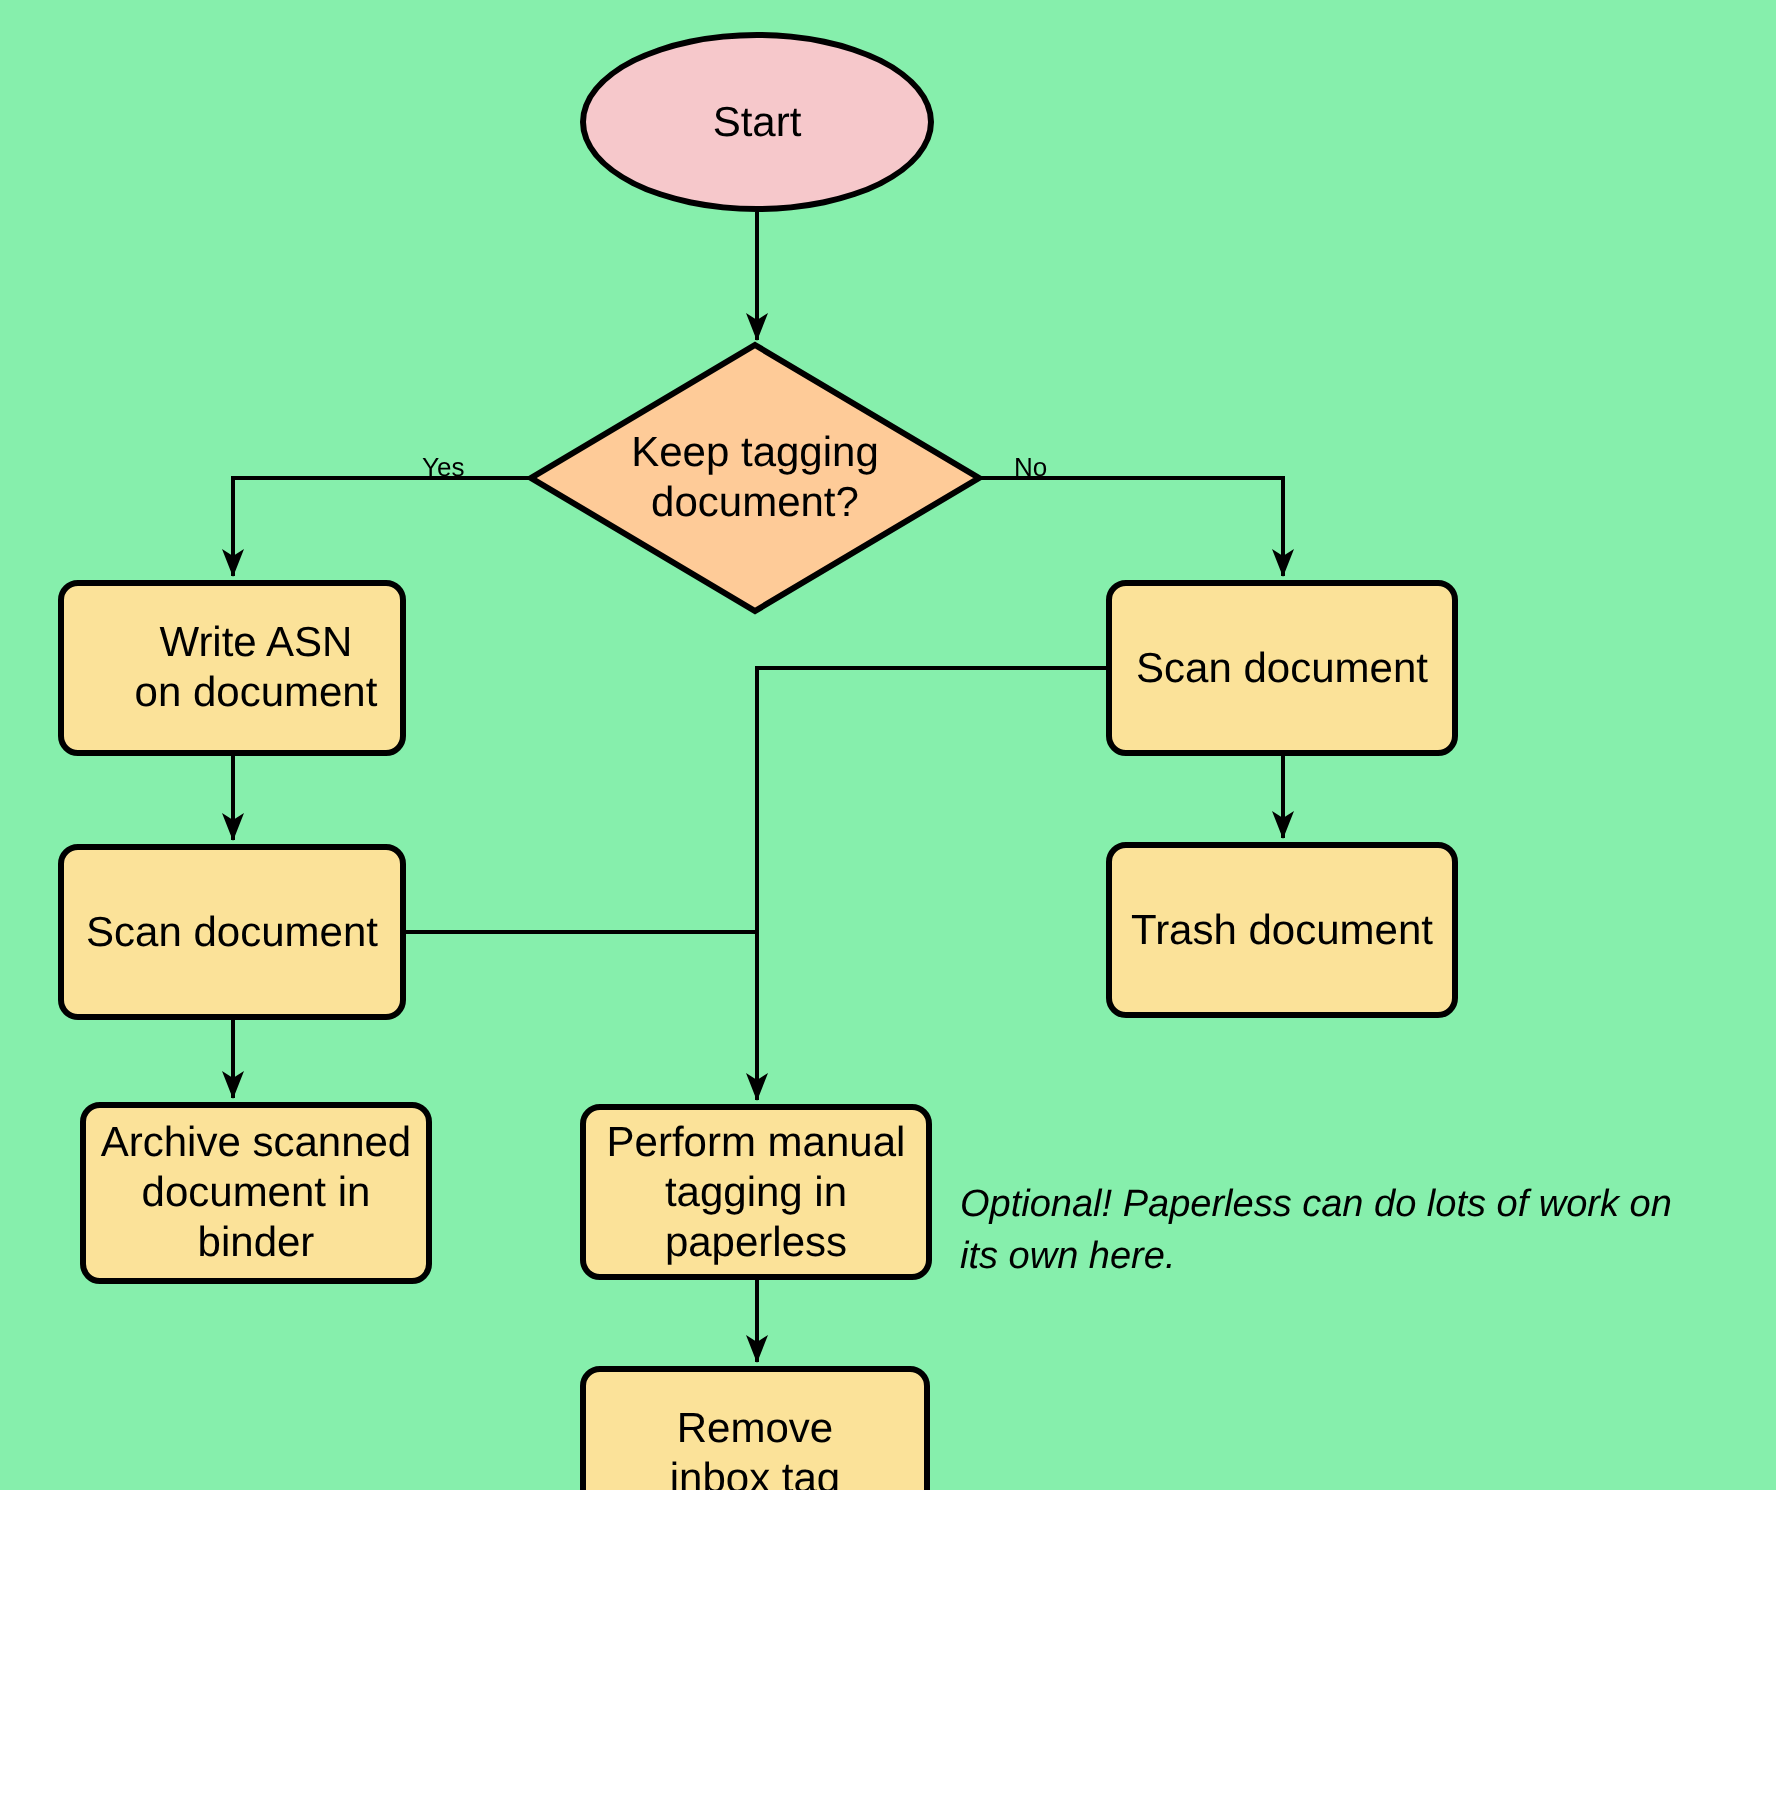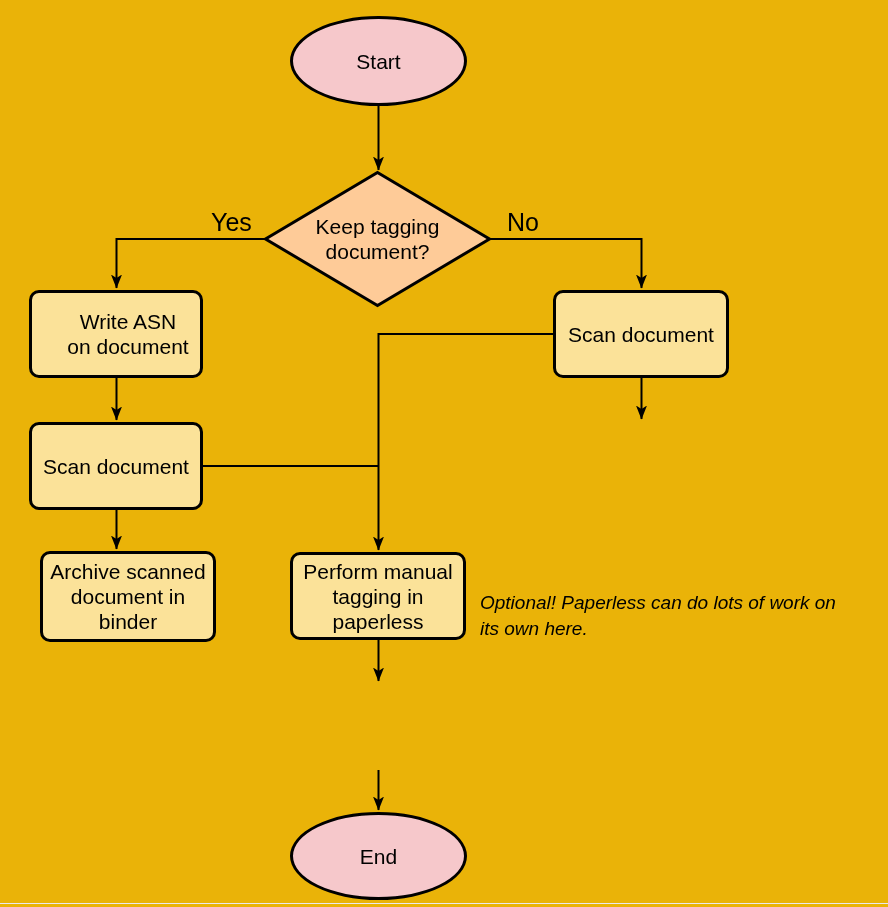--- a/index.html
+++ b/index.html
@@ -6,22 +6,22 @@
     --terminal_fill: #f6c8cb;
     --process_fill: #fbe299;
     --decision_fill: #fecb98;
     --line: #000000;
   }
   * { box-sizing: border-box; }
   html, body { margin: 0; padding: 0; background: #ffffff; }
   .canvas {
     position: relative;
     width: 888px;
-    height: 907px;
-    background: #eab308;
+    height: 745px;
+    background: #86efac;
     overflow: hidden;
     font-family: "Liberation Sans", sans-serif;
     color: #000000;
   }
   .edge-layer {
     position: absolute;
     left: 0; top: 0;
     width: 888px; height: 907px;
     pointer-events: none;
   }
@@ -59,22 +59,23 @@
     display: flex;
     align-items: center;
     justify-content: center;
     text-align: center;
     font-size: 21px;
     line-height: 25px;
     white-space: pre-line;
   }
   .branch-label {
     position: absolute;
-    font-size: 25px;
+    font-size: 13px;
     line-height: 20px;
+    margin-top: 12px;
   }
   .note {
     position: absolute;
     font-size: 19px;
     line-height: 26px;
     font-style: italic;
     white-space: pre-line;
   }
   .bottom-divider {
     position: absolute;
@@ -132,25 +133,32 @@
   </div>
   <div class="node process" style="left:28px; top:551px; width:176px; height:91px;margin-left:12px;">
     <span>Archive scanned
 document in
 binder</span>
   </div>
 
   <div class="node process" style="left:553px; top:290px; width:176px; height:88px;">
     <span>Scan document</span>
   </div>
+  <div class="node process" style="left:553px; top:421px; width:176px; height:88px;">
+    <span>Trash document</span>
+  </div>
 
   <div class="node process" style="left:290px; top:552px; width:176px; height:88px;">
     <span>Perform manual
 tagging in
 paperless</span>
+  </div>
+  <div class="node process" style="left:290px; top:683px; width:175px; height:87px;">
+    <span>Remove
+inbox tag</span>
   </div>
 
   <div class="node terminal" style="left:290px; top:812px; width:177px; height:88px;">
     <span>End</span>
   </div>
 
   <div class="note" style="left:480px; top:590px; width:420px;">Optional! Paperless can do lots of work on
 its own here.</div>
 
   <div class="bottom-divider"></div>

